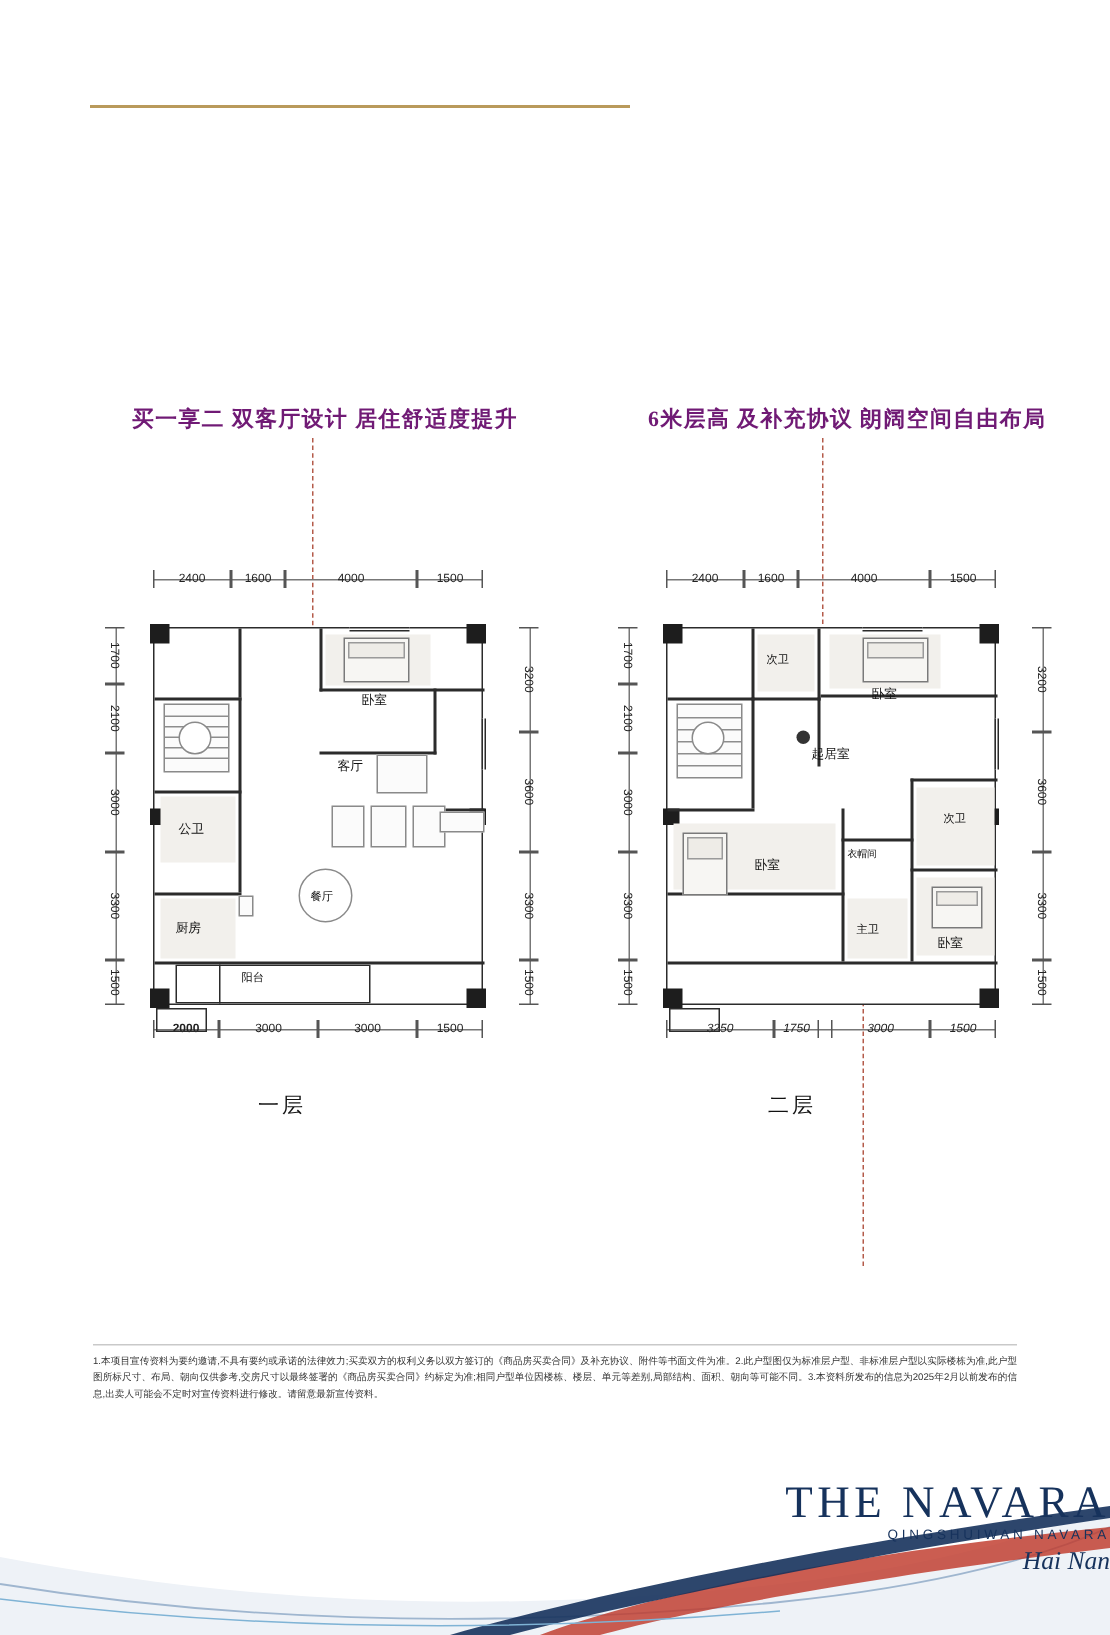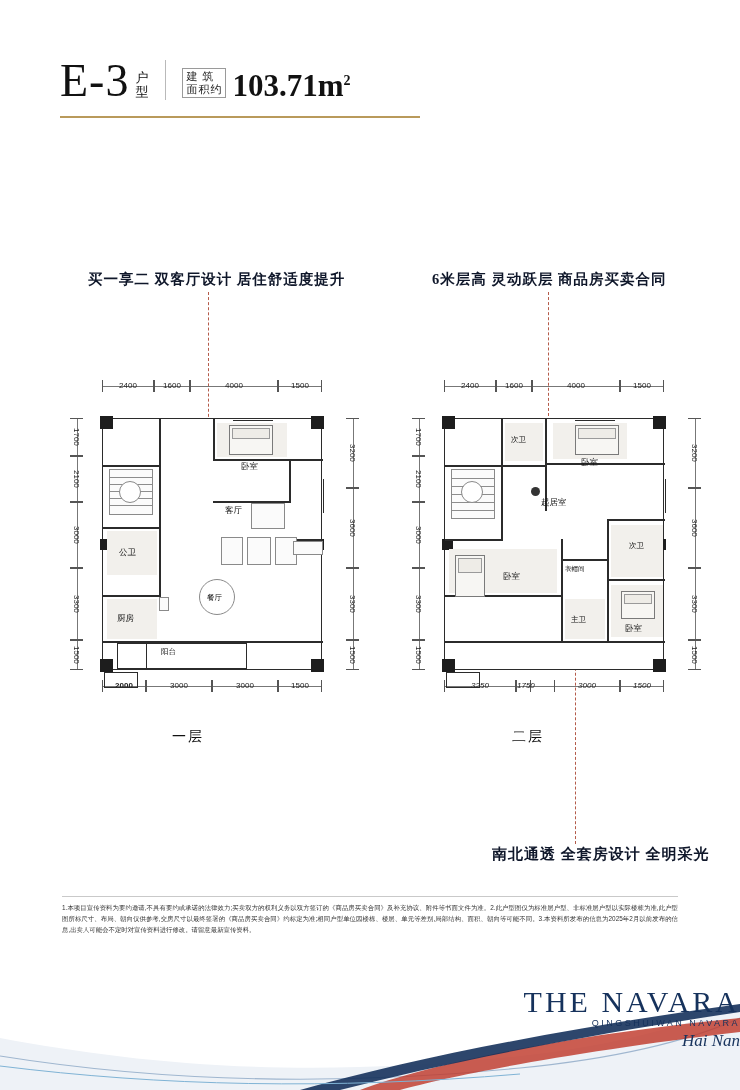--- a/index.html
+++ b/index.html
@@ -41,21 +41,21 @@
   .areanum sup { font-size: 14px; }
   .gold-rule { margin-top:12px; width:360px; height:2px; background:#b99a5b; }
   .rooms {
     margin-top:14px; font-family:"Liberation Serif", serif;
     font-size:20px; letter-spacing:3px; color:#111;
   }
 
   
   .cap {
     position:absolute; font-family:"Liberation Serif", serif;
-    font-size:14.5px; font-weight:bold; letter-spacing:1px; color:#0f172a;
+    font-size:14.5px; font-weight:bold; letter-spacing:1px; color:#701a75;
     white-space:nowrap;
   }
   #cap-left  { left:88px;  top:270px; }
   #cap-right { left:432px; top:270px; }
   #cap-bottom{ left:492px; top:845px; font-size:15px; }
 
   .leader { position:absolute; border-left:1px dashed #b45b4a; }
   #leader-left  { left:208px; top:292px;  height:135px; }
   #leader-right { left:548px; top:292px;  height:245px; }
   #leader-bottom{ left:575px; top:648px;  height:196px; }
@@ -145,41 +145,25 @@
     top:1031px; font-family:"Liberation Serif", serif; font-style:italic;
     font-size:17px; color:#16325c;
   }
 </style>
 </head>
 <body>
 
 <div class="page">
 
   <div class="header">
-    <div class="title-row">
-      <div class="e3">E-3</div>
-      <div class="huxing">
-        <span>户</span><br>
-        <span>型</span>
-      </div>
-      <div class="vbar"></div>
-      <div class="areatag">
-        <span>建 筑</span>
-        <span>面积约</span>
-      </div>
-      <div class="areanum">
-        <span>103.71m</span><sup>2</sup>
-      </div>
-    </div>
     <div class="gold-rule"></div>
   </div>
 
   <div class="cap" id="cap-left">买一享二 双客厅设计 居住舒适度提升</div>
-  <div class="cap" id="cap-right">6米层高 灵动跃层 商品房买卖合同</div>
-  <div class="cap" id="cap-bottom">南北通透 全套房设计 全明采光</div>
+  <div class="cap" id="cap-right">6米层高 及补充协议 朗阔空间自由布局</div>
 
   <div class="leader" id="leader-left"></div>
   <div class="leader" id="leader-right"></div>
   <div class="leader" id="leader-bottom"></div>
   <div class="leader-dot" id="dot-left"></div>
   <div class="leader-dot" id="dot-right"></div>
   <div class="leader-dot" id="dot-bottom"></div>
 
   <div class="plan" id="plan1">
 
@@ -304,21 +288,21 @@
       <div class="dim-line" style="left:7px;top:0;width:1px;height:252px;background:#777;"></div>
       <div class="dim-v-seg" style="top:0;height:70px;">3200</div>
       <div class="dim-v-seg" style="top:70px;height:80px;">3600</div>
       <div class="dim-v-seg" style="top:150px;height:72px;">3300</div>
       <div class="dim-v-seg" style="top:222px;height:30px;">1500</div>
     </div>
 
     <div style="position:absolute;left:32px;top:300px;width:220px;height:14px;font-style:italic;">
       <div class="dim-line" style="left:0;top:6px;width:220px;"></div>
       <div class="dim-seg" style="left:0;width:72px;">3250</div>
-      <div class="dim-seg" style="left:72px;width:15px;">1750</div>
+      <div class="dim-seg" style="left:72px;width:30px;">1750</div>
       <div class="dim-seg" style="left:110px;width:66px;">3000</div>
       <div class="dim-seg" style="left:176px;width:44px;">1500</div>
     </div>
 
     <div class="bldg" style="left:32px;top:38px;width:220px;height:252px;">
       <div class="col" style="left:-3px;top:-3px;width:13px;height:13px;"></div>
       <div class="col" style="right:-3px;top:-3px;width:13px;height:13px;"></div>
       <div class="col" style="left:-3px;top:120px;width:11px;height:11px;"></div>
       <div class="col" style="right:-3px;top:120px;width:11px;height:11px;"></div>
       <div class="col" style="left:-3px;bottom:-3px;width:13px;height:13px;"></div>

